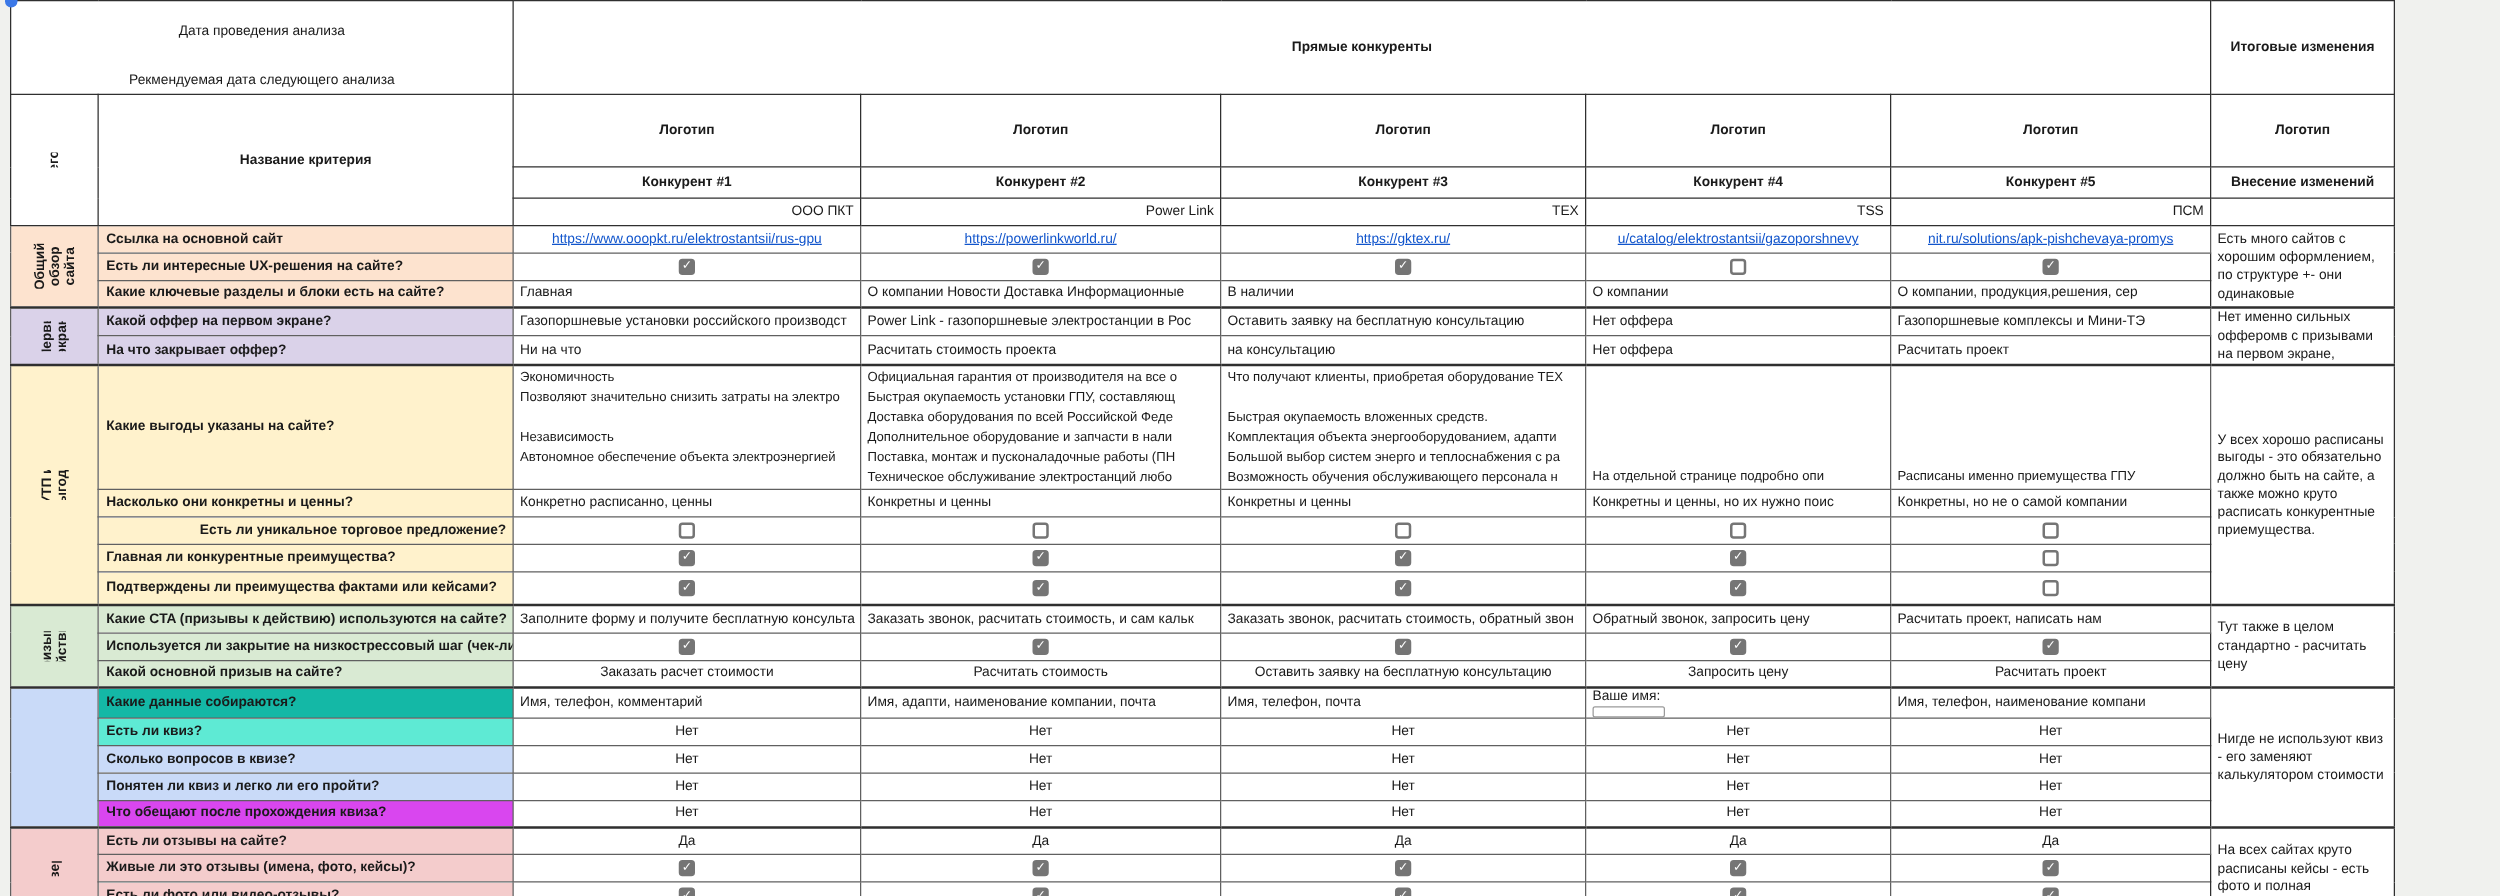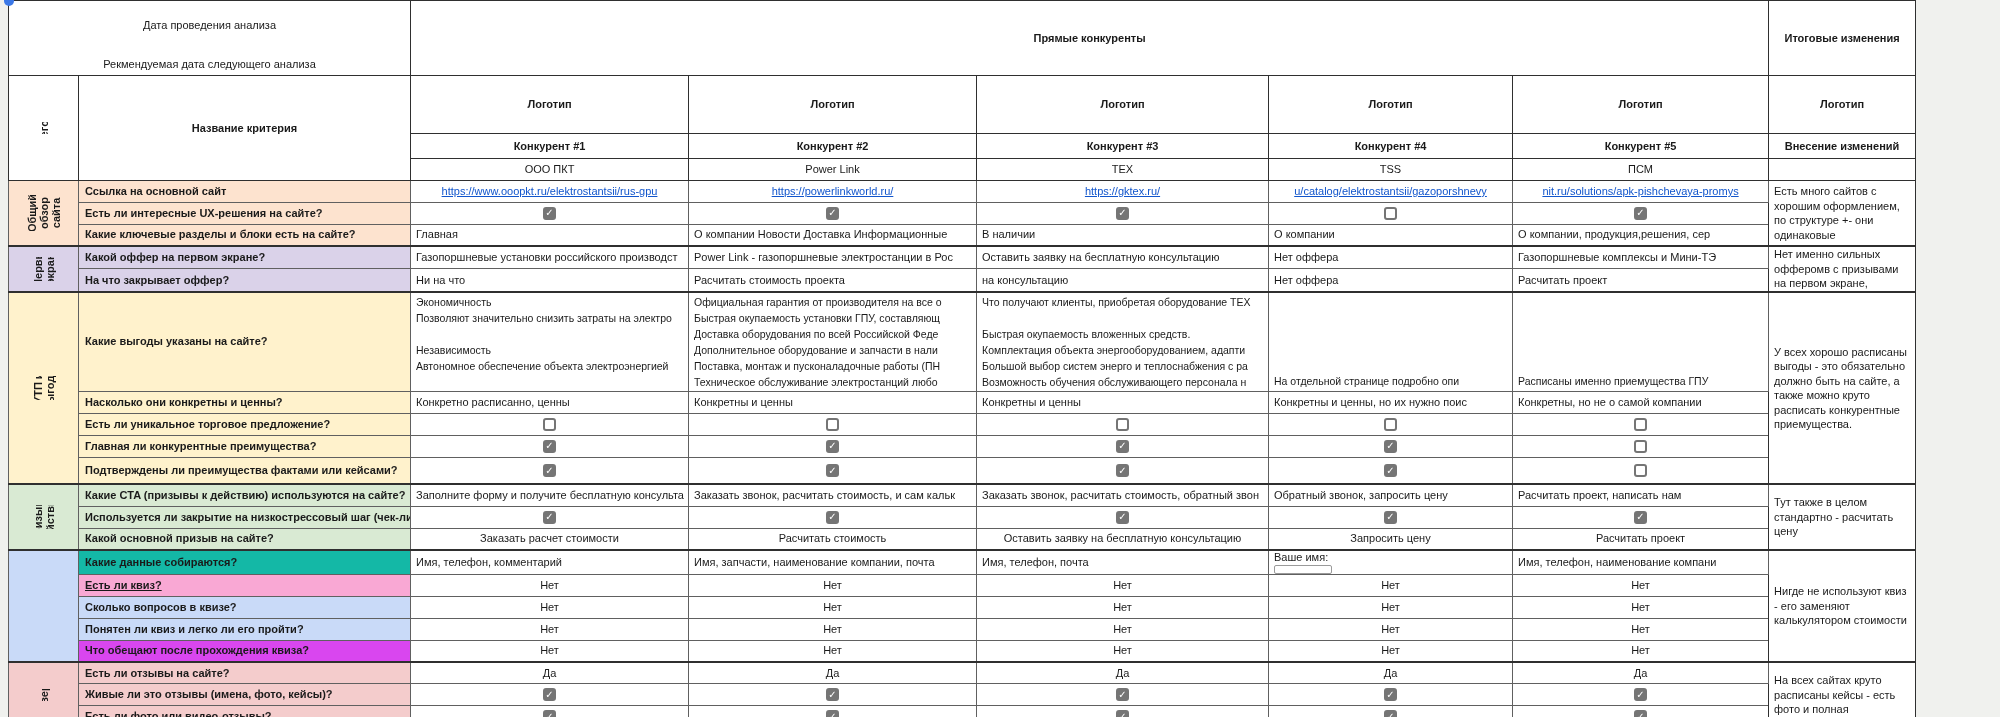--- a/index.html
+++ b/index.html
@@ -34,21 +34,21 @@
   .cbwrap { display:flex; justify-content:center; align-items:center; }
   .cb { display:inline-flex; width:13px; height:13px; border:2px solid #757575;
     border-radius:3px; background:#fff; align-items:center; justify-content:center; }
   .cb.on { background:#757575; }
   .cb.on::after { content:"\2713"; color:#fff; font-size:10px; line-height:10px; font-weight:bold; }
   td.ml { white-space:pre-line; font-size:10.5px; line-height:16px; vertical-align:top; padding-top:1px; }
   td.ml.bottom { vertical-align:bottom; padding-bottom:2px; }
   td.note { white-space:normal; line-height:14.5px; vertical-align:middle; border-color:#2f2f2f; }
   .mini-input { display:block; width:58px; height:9px; border:1px solid #9a9a9a;
     border-radius:2px; background:#fff; margin-top:1px; }
-  td.company { text-align:center; }
+  td.company { text-align:right; }
 </style>
 </head>
 <body>
 
 <div id="sheet">
   <div id="presence-dot"></div>
   <table>
     <colgroup>
       <col style="width:70px">
         <col style="width:332px">
@@ -201,21 +201,21 @@
           <td class="note sec-top" rowspan="5">У всех хорошо расписаны выгоды - это обязательно должно быть на сайте, а также можно круто расписать конкурентные приемущества.</td>
         </tr>
         <tr style="height: 21.9px;">
           <td class="crit" style="background: rgb(255, 242, 204);">Насколько они конкретны и ценны?</td>
           <td>Конкретно расписанно, ценны</td>
           <td>Конкретны и ценны</td>
           <td>Конкретны и ценны</td>
           <td>Конкретны и ценны, но их нужно поис</td>
           <td>Конкретны, но не о самой компании</td>
         </tr>
-        <tr style="height: 21.9px;">
+        <tr style="height: 21.9px; text-align: right;">
           <td class="crit" style="background: rgb(255, 242, 204);">Есть ли уникальное торговое предложение?</td>
           <td>
             <div class="cbwrap">
               <span class="cb"></span>
             </div>
           </td>
           <td>
             <div class="cbwrap">
               <span class="cb"></span>
             </div>
@@ -343,28 +343,28 @@
           <td class="center">Расчитать проект</td>
         </tr>
         <tr style="height: 21.9px;">
           <td class="cat sec-top" rowspan="5" style="background: rgb(201, 218, 248);">
             <div class="rotwrap">
               <div class="rot" style="width:101.5px"></div>
             </div>
           </td>
           <td class="crit sec-top" style="background: #14b8a6;">Какие данные собираются?</td>
           <td class="sec-top">Имя, телефон, комментарий</td>
-          <td class="sec-top">Имя, запчасти, наименование компании, почта</td>
+          <td class="sec-top">Имя, адапти, наименование компании, почта</td>
           <td class="sec-top">Имя, телефон, почта</td>
           <td class="sec-top"><span>Ваше имя:</span><span class="mini-input"></span></td>
           <td class="sec-top">Имя, телефон, наименование компани</td>
           <td class="note sec-top" rowspan="5">Нигде не используют квиз - его заменяют калькулятором стоимости</td>
         </tr>
         <tr style="height: 21.9px;">
-          <td class="crit" style="background: #f9a8d4; text-decoration: underline;">Есть ли квиз?</td>
+          <td class="crit" style="background: #5eead4;">Есть ли квиз?</td>
           <td class="center">Нет</td>
           <td class="center">Нет</td>
           <td class="center">Нет</td>
           <td class="center">Нет</td>
           <td class="center">Нет</td>
         </tr>
         <tr style="height: 21.9px; padding-left: 28px;">
           <td class="crit" style="background: rgb(201, 218, 248);">Сколько вопросов в квизе?</td>
           <td class="center">Нет</td>
           <td class="center">Нет</td>

